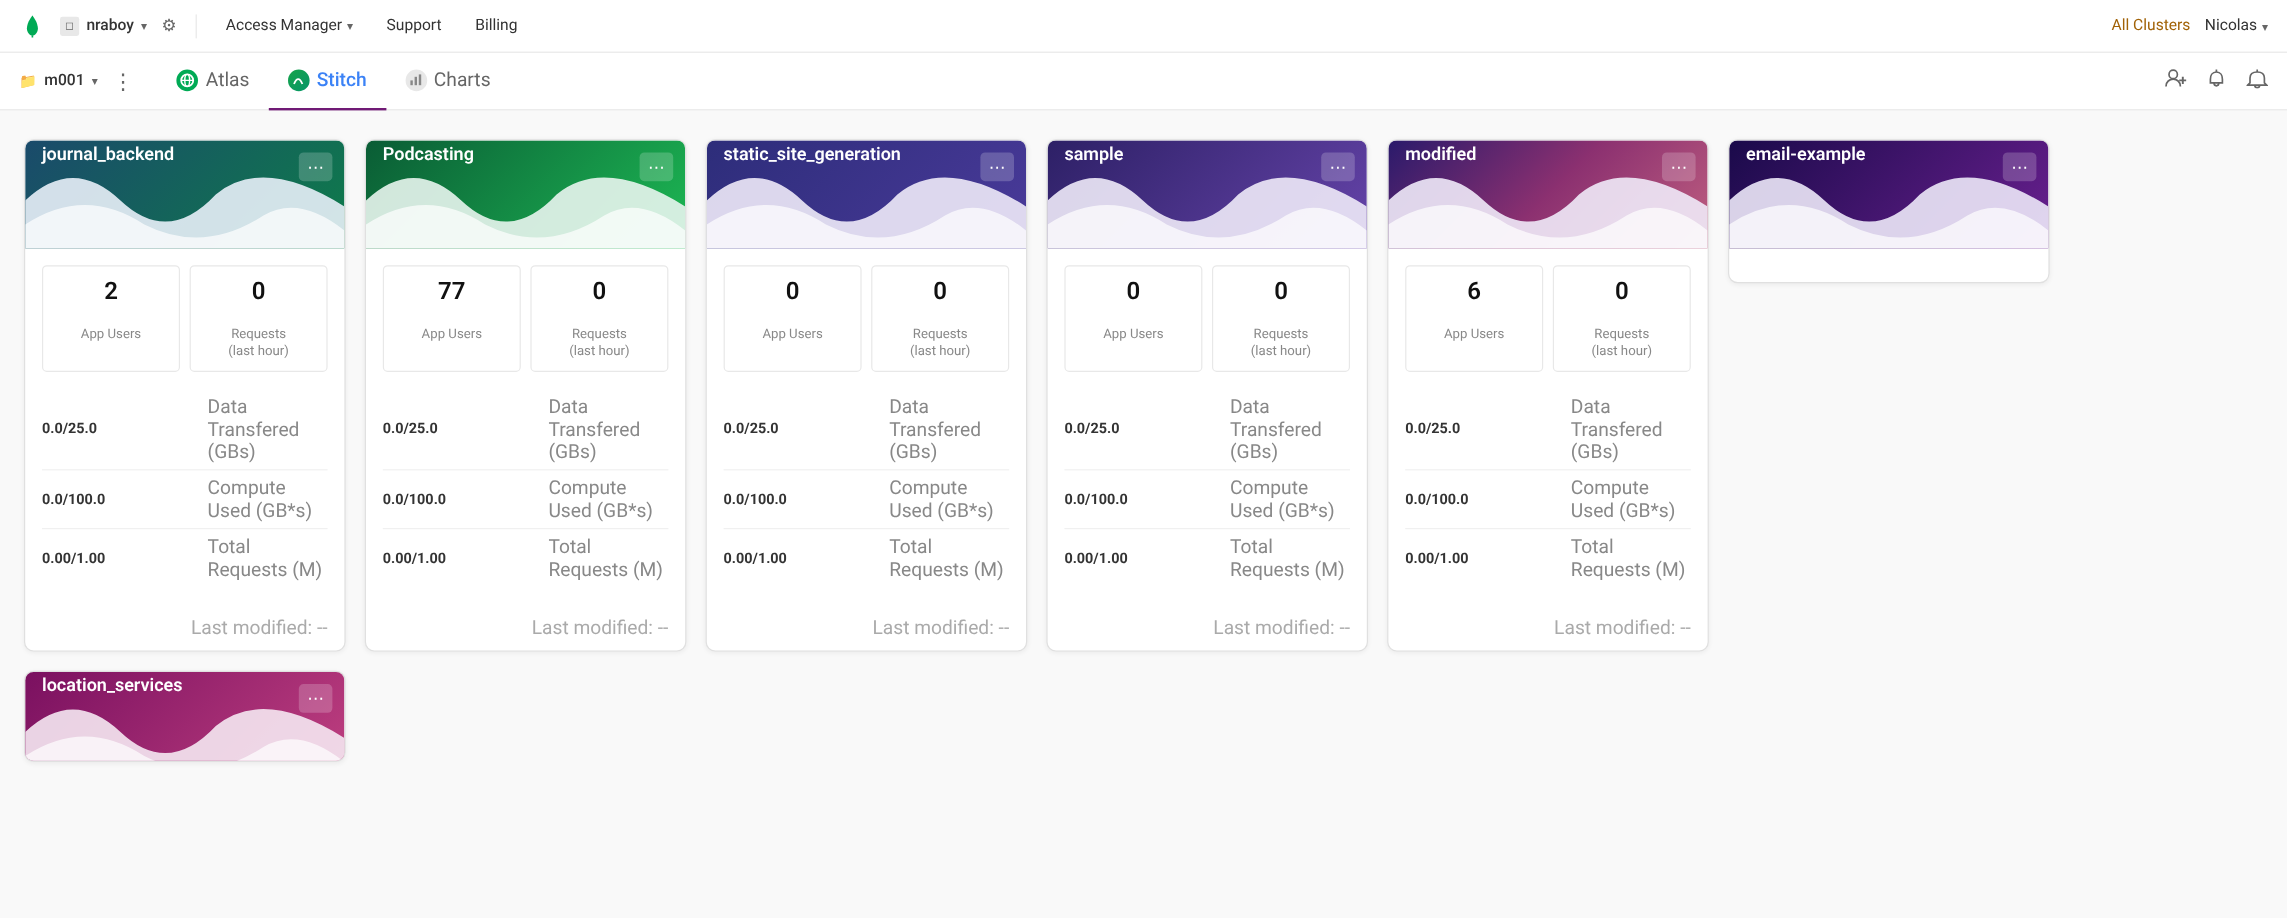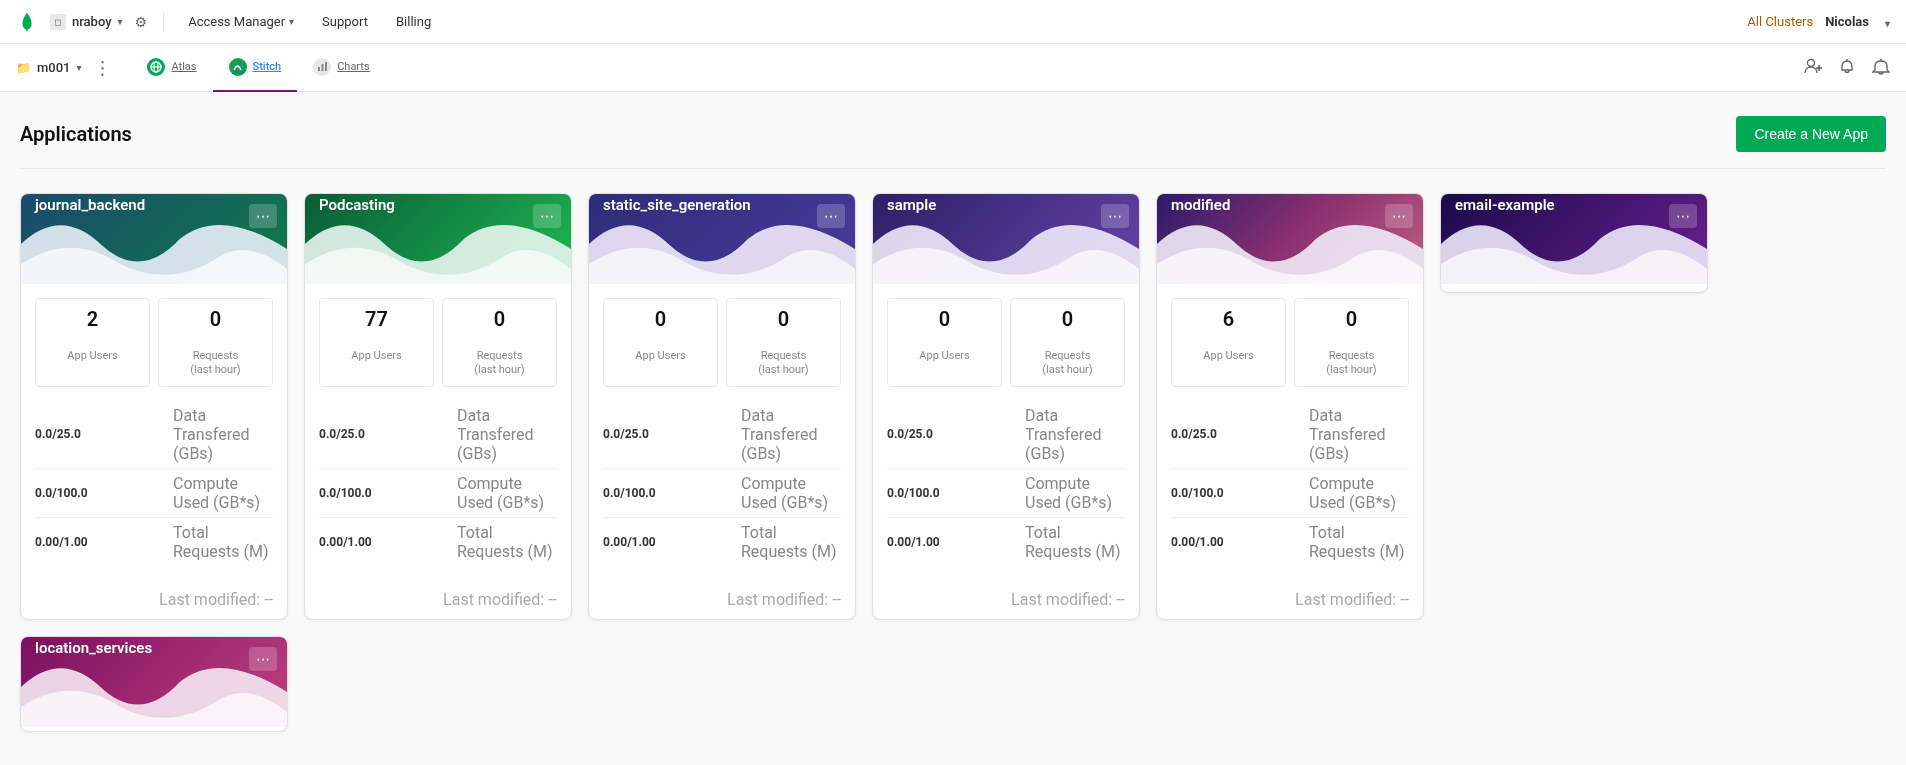--- a/index.html
+++ b/index.html
@@ -13,38 +13,37 @@
     }
     .top-nav-left { display: flex; align-items: center; gap: 12px; }
     .logo { width: 22px; height: 22px; }
     .org-selector { display: flex; align-items: center; gap: 6px; font-size: 13px; font-weight: 500; cursor: pointer; }
     .org-icon { width: 16px; height: 16px; background: #e8e8e8; border-radius: 2px; display: flex; align-items: center; justify-content: center; font-size: 9px; color: #666; }
     .chevron-down { font-size: 10px; color: #666; }
     .gear-icon { font-size: 14px; color: #666; cursor: pointer; }
     .top-nav-divider { width: 1px; height: 20px; background: #e8e8e8; margin: 0 4px; }
     .nav-link { font-size: 13px; color: #333; cursor: pointer; padding: 0 8px; display: flex; align-items: center; gap: 4px; }
     .top-nav-right { margin-left: auto; display: flex; align-items: center; gap: 12px; font-size: 13px; }
-    .user-selector { display: flex; align-items: flex-end; gap: 16px; cursor: pointer; font-weight: bold; }
+    .user-selector { display: flex; align-items: flex-end; gap: 4px; cursor: pointer; }
 
     
     .project-nav {
       display: flex; align-items: center; height: 48px;
       background: #fff; border-bottom: 1px solid #e8e8e8;
       padding: 0 16px;
     }
     .project-selector { display: flex; align-items: center; gap: 6px; font-size: 13px; font-weight: 500; cursor: pointer; margin-right: 8px; }
     .project-icon { font-size: 12px; color: #666; }
     .kebab-btn { background: none; border: none; cursor: pointer; color: #666; font-size: 18px; padding: 0 4px; line-height: 1; }
     .tab-list { display: flex; align-items: center; gap: 0; margin-left: 16px; }
     .tab {
       display: flex; align-items: center; gap: 6px;
       padding: 0 16px; height: 48px; cursor: pointer;
-      font-size: 11px; color: #666; border-bottom: 2px solid transparent;
+      font-size: 16px; color: #666; border-bottom: 2px solid transparent;
       position: relative;
-      text-decoration: underline;
     }
     .tab.active { color: #3b82f6; border-bottom: 2px solid #701a75; font-weight: 500; }
     .tab-icon { width: 18px; height: 18px; border-radius: 50%; display: flex; align-items: center; justify-content: center; font-size: 10px; }
     .tab-icon-atlas { background: #00aa55; }
     .tab-icon-charts { background: #e8e8e8; }
     .project-nav-right { margin-left: auto; display: flex; align-items: center; gap: 16px; }
     .nav-icon-btn { background: none; border: none; cursor: pointer; color: #666; font-size: 16px; }
 
     
     .main-content { padding: 24px 20px; }
@@ -202,24 +201,20 @@
       <svg width="18" height="18" viewBox="0 0 18 18" fill="none">
         <path d="M3 13 L3 9 Q3 4 9 4 Q15 4 15 9 L15 13 L17 15 L1 15 Z" stroke="#666" stroke-width="1.4" fill="none"></path>
         <line x1="9" y1="2" x2="9" y2="4" stroke="#666" stroke-width="1.4"></line>
         <path d="M7 15 Q7 17 9 17 Q11 17 11 15" stroke="#666" stroke-width="1.4" fill="none"></path>
       </svg>
     </button>
   </div>
 </nav>
 
 <main class="main-content">
-  <div class="page-header">
-    <h1 class="page-title">Applications</h1>
-    <button class="create-btn">Create a New App</button>
-  </div>
 
   <div class="cards-grid" id="cards-grid">
   <div class="app-card">
       <div class="card-header theme-teal">
         <span class="card-header-title">journal_backend</span>
         <button class="card-menu-btn">⋯</button>
         <svg class="card-wave wave-svg" viewBox="0 0 268 36" preserveAspectRatio="none" xmlns="http://www.w3.org/2000/svg">
           <path d="M0 20 Q40 5 80 20 Q120 35 160 18 Q200 5 268 22 L268 36 L0 36 Z" fill="#e8f0f8" opacity="0.9"></path>
           <path d="M0 28 Q50 15 100 28 Q150 38 200 25 Q230 18 268 30 L268 36 L0 36 Z" fill="white" opacity="0.7"></path>
         </svg>
@@ -408,31 +403,31 @@
           </div>
 
           <div class="metric-row">
             <span class="metric-value">0.00/1.00</span>
             <span class="metric-label">Total Requests (M)</span>
           </div>
         </div>
         </div>
         <div class="card-footer">Last modified: --</div>
       </div>
-      <div class="app-card" style="height: 100px;">
+      <div class="app-card" style="height: 120px;">
       <div class="card-header theme-purple-dark">
         <span class="card-header-title">email-example</span>
         <button class="card-menu-btn">⋯</button>
         <svg class="card-wave wave-svg" viewBox="0 0 268 36" preserveAspectRatio="none" xmlns="http://www.w3.org/2000/svg">
           <path d="M0 20 Q40 5 80 20 Q120 35 160 18 Q200 5 268 22 L268 36 L0 36 Z" fill="#ece8f8" opacity="0.9"></path>
           <path d="M0 28 Q50 15 100 28 Q150 38 200 25 Q230 18 268 30 L268 36 L0 36 Z" fill="white" opacity="0.7"></path>
         </svg>
       </div>
     </div>
-      <div class="app-card" style="height: 96px;">
+      <div class="app-card" style="height: 76px;">
       <div class="card-header theme-pink-purple">
         <span class="card-header-title">location_services</span>
         <button class="card-menu-btn">⋯</button>
         <svg class="card-wave wave-svg" viewBox="0 0 268 36" preserveAspectRatio="none" xmlns="http://www.w3.org/2000/svg">
           <path d="M0 20 Q40 5 80 20 Q120 35 160 18 Q200 5 268 22 L268 36 L0 36 Z" fill="#f5e8f2" opacity="0.9"></path>
           <path d="M0 28 Q50 15 100 28 Q150 38 200 25 Q230 18 268 30 L268 36 L0 36 Z" fill="white" opacity="0.7"></path>
         </svg>
       </div>
     </div>
     </div>

